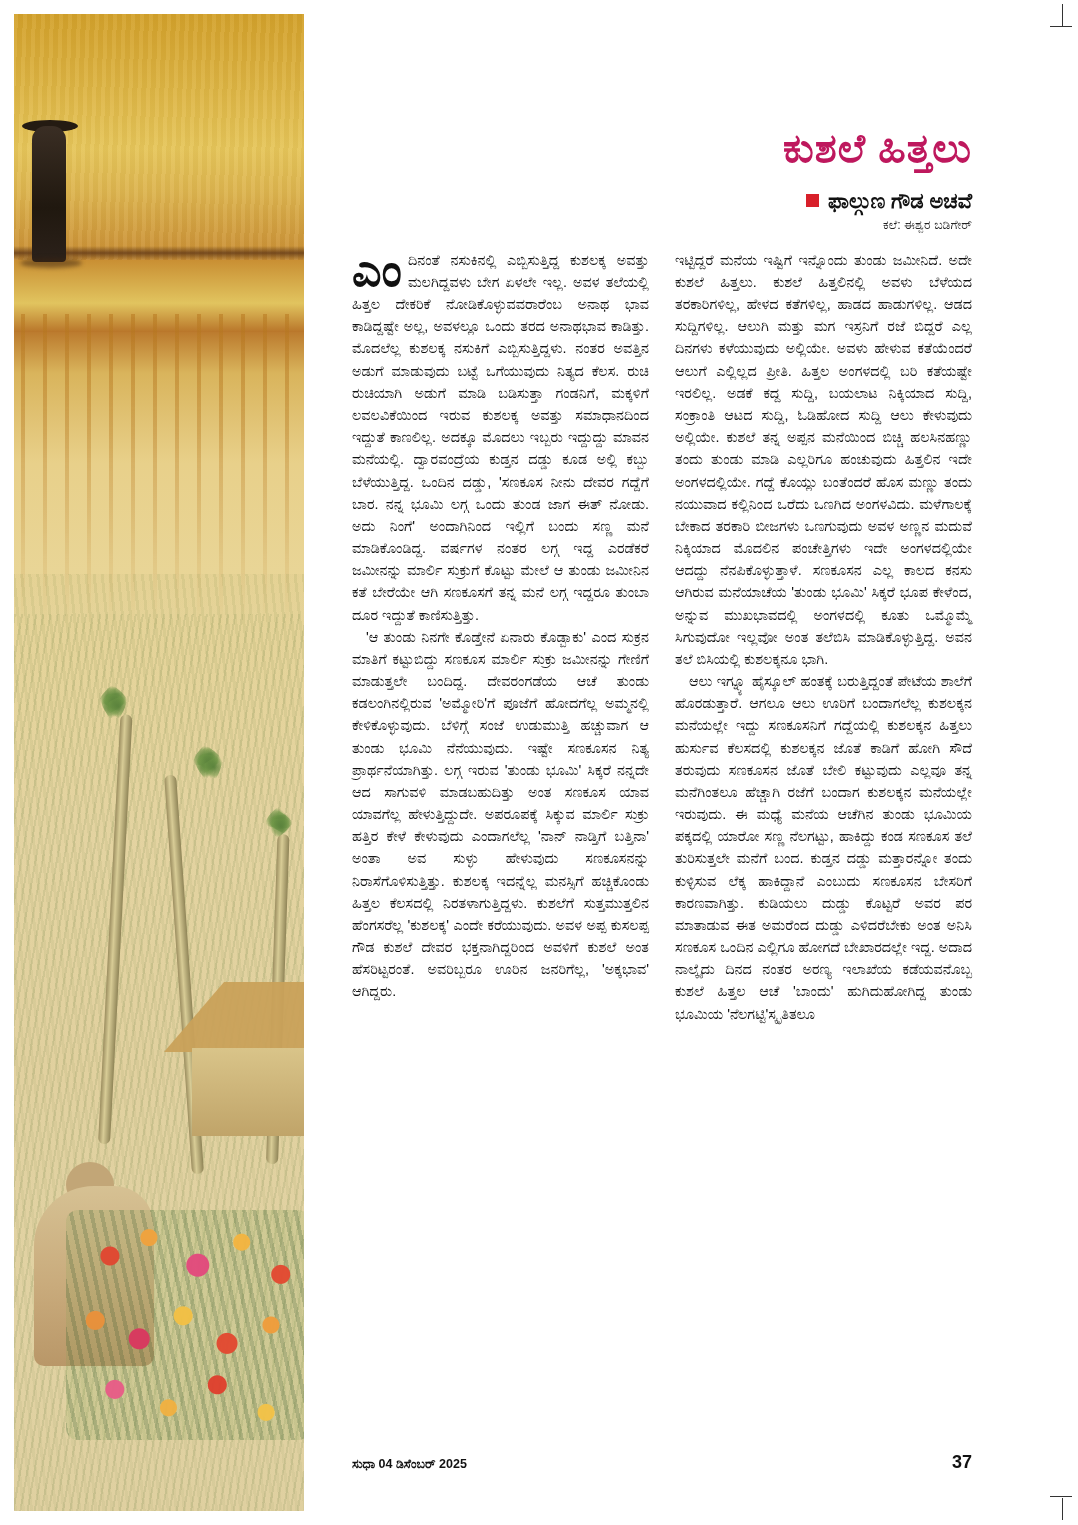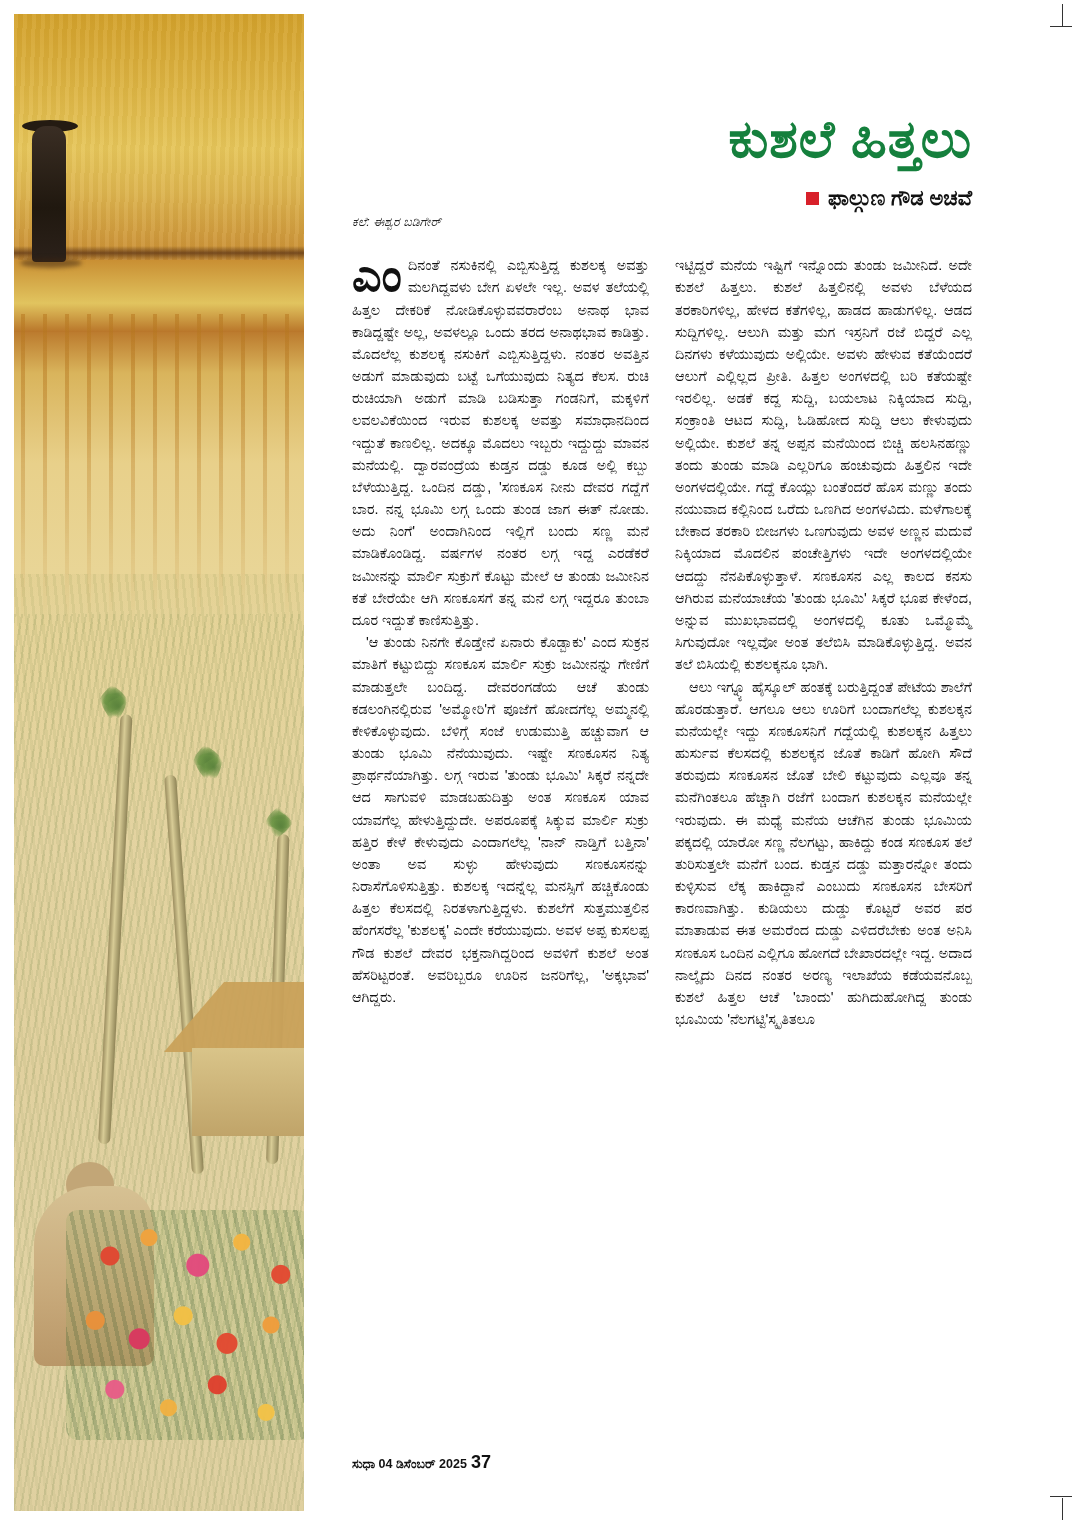--- a/index.html
+++ b/index.html
@@ -157,27 +157,27 @@
 
   
   .article {
     position: absolute;
     left: 352px;
     top: 110px;
     width: 620px;
   }
   .headline {
     font-family: "Liberation Sans", sans-serif;
-    font-size: 52px;
-    font-weight: bold;
-    color: #15803d;
+    font-size: 40px;
+    font-weight: bold;
+    color: #be185d;
     letter-spacing: 1px;
     text-align: right;
     line-height: 1.12;
-    margin: 0 0 16px 0;
+    margin: 16px 0 16px 0;
     white-space: nowrap;
   }
   .byline-row {
     display: flex;
     align-items: center;
     justify-content: flex-end;
     gap: 9px;
     margin-top: 18px;
   }
   .byline-mark {
@@ -185,25 +185,25 @@
     height: 13px;
     background: #d8202a;
     display: inline-block;
   }
   .byline-name {
     font-size: 21px;
     font-weight: bold;
     color: #111;
   }
   .credit {
+    text-align: right;
     font-size: 12.5px;
     color: #222;
     margin-top: 5px;
-    margin-bottom: 24px;
-    font-style: italic;
+    margin-bottom: 16px;
   }
 
   .columns {
     display: flex;
     gap: 26px;
     margin-top: 14px;
   }
   .col {
     width: 297px;
     font-size: 14.4px;
@@ -226,21 +226,21 @@
     margin: 2px 6px 0 0;
     color: #111;
   }
 
   .footer {
     position: absolute;
     left: 352px;
     top: 1436px;
     width: 620px;
     display: flex;
-    justify-content: flex-start;
+    justify-content: space-between;
     align-items: baseline;
     gap: 4px;
   }
   .footer-text {
     font-size: 12.5px;
     font-weight: bold;
     color: #111;
   }
   .page-number {
     font-size: 18px;

